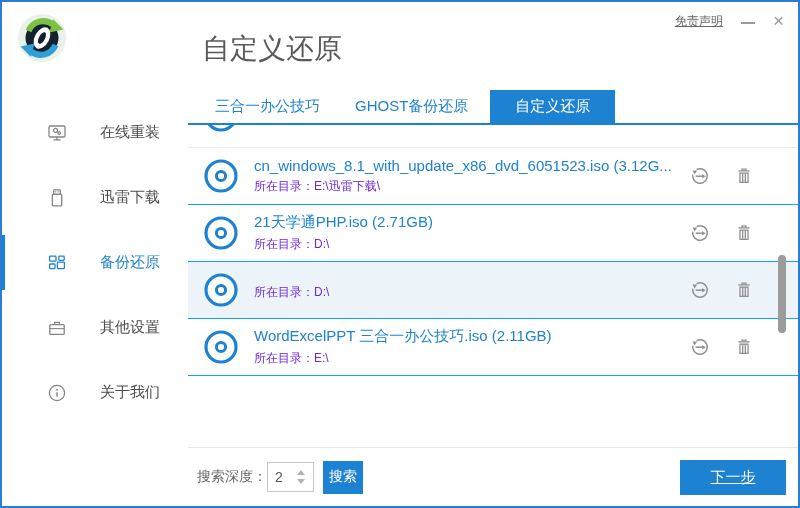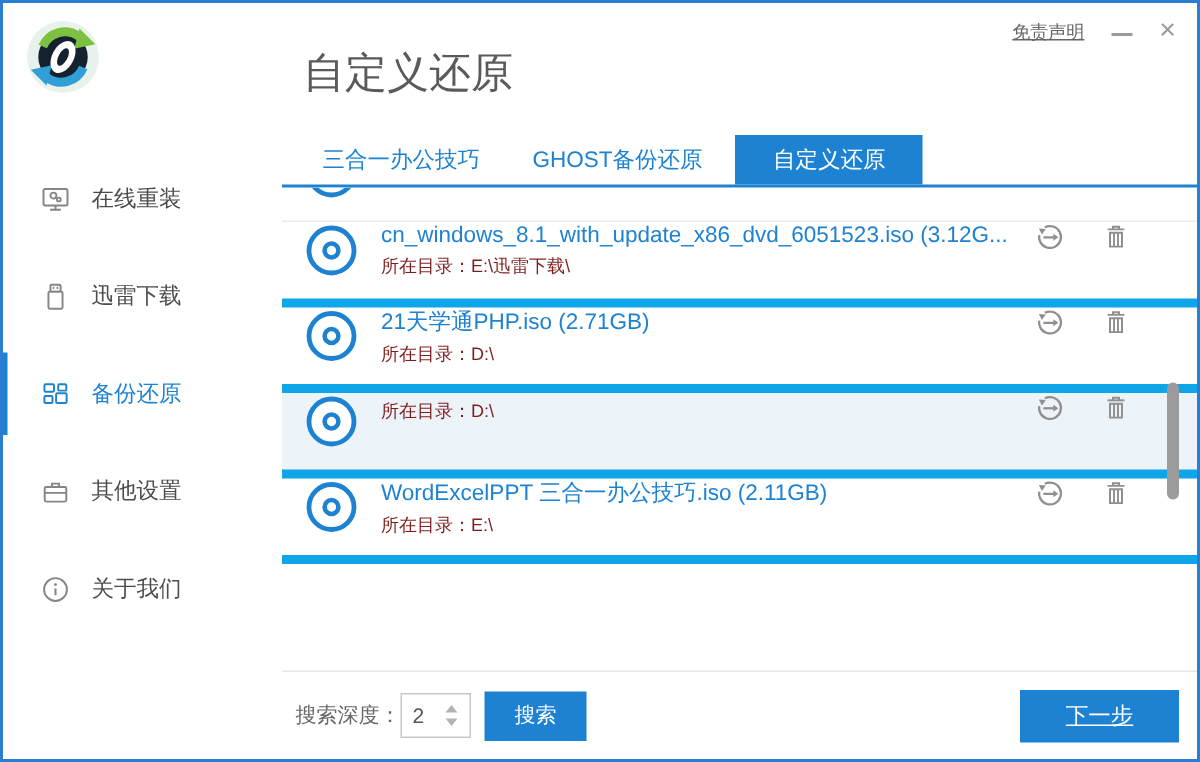--- a/index.html
+++ b/index.html
@@ -14,59 +14,59 @@
   .brand-name { font-size:26px; font-weight:bold; color:#1e82d2; line-height:30px; }
   .brand-domain { font-size:9px; font-weight:bold; color:#1e82d2; letter-spacing:1.6px; margin-top:2px; }
   .page-title { position:absolute; left:200px; top:28px; font-size:28px; color:#5a5a5a; }
   .controls { position:absolute; top:10px; right:14px; display:flex; align-items:center; gap:18px;margin-left:32px; }
   .disclaimer { font-size:12px; color:#666; text-decoration:underline; cursor:pointer; }
   .min-btn { width:14px; height:2px; background:#9a9a9a; margin-top:4px; cursor:pointer; }
   .close-btn { font-size:19px; color:#9a9a9a; line-height:18px; cursor:pointer; }
 
   
   .sidebar { position:absolute; top:88px; left:0; width:186px; bottom:0; background:#fff; padding-top:10px; }
-  .side-item { position:relative; height:65px; display:flex; align-items:center; padding-left:24px;
-               font-size:15px; color:#4c4c4c; cursor:pointer; }
+  .side-item { position:relative; height:65px; display:flex; align-items:center; padding-left:44px;
+               font-size:15px; color:#4c4c4c; cursor:pointer;gap:19px; }
   .side-item .sicon { width:22px; height:22px; margin-right:13px; color:#858585; }
   .side-item.active { color:#1e82d2; }
   .side-item.active .sicon { color:#1e82d2; }
   .side-item.active::before { content:""; position:absolute; left:-2px; top:5px; width:5px; height:55px; background:#1e82d2; }
 
   
   .content { position:absolute; top:88px; left:186px; right:0; bottom:0; display:flex; flex-direction:column; background:#fff; }
   .tabs { height:35px; border-bottom:2px solid #1e82d2; display:flex; align-items:stretch; padding-left:14px; }
   .tab { display:flex; align-items:center; padding:0 13px; margin-right:9px; font-size:15px; color:#1e82d2; cursor:pointer; }
   .tab.active { background:#1e82d2; color:#fff; padding:0 25px; }
 
   .list { flex:1; position:relative; overflow:hidden; }
   .row-partial { height:23px; border-bottom:1px solid #ebebeb; position:relative; overflow:hidden; }
   .row-partial .disc-svg { position:absolute; left:14px; top:-29px; }
-  .row { height:57px; display:flex; align-items:flex-start; padding:0 44px 0 14px; border-bottom:6px solid #0ea5e9; }
+  .row { height:57px; display:flex; align-items:center; padding:0 44px 0 14px; border-bottom:1px solid #0ea5e9; }
   .row.last { height:74px; align-items:flex-start; padding-top:10px; border-bottom:none; }
   .row.highlight { background:#ecf3f9; }
   .disc-svg { width:38px; height:38px; color:#1e82d2; flex:none; }
   .meta { margin-left:14px; min-width:0; }
   .iso-name { font-size:15px; color:#1e82d2; white-space:nowrap; cursor:pointer; }
-  .iso-path { font-size:12px; color:#7f1d1d; margin-top:4px; white-space:nowrap; }
+  .iso-path { font-size:12px; color:#6d28d9; margin-top:4px; white-space:nowrap; }
   .actions { margin-left:auto; display:flex; gap:24px; align-items:center; }
   .act { width:20px; height:20px; color:#8f8f8f; cursor:pointer; flex:none; }
   .scroll-thumb { position:absolute; right:12px; top:130px; width:8px; height:78px; border-radius:4px; background:#9b9b9b; }
 
   
   .footer { height:59px; border-top:1px solid #e6e6e6; display:flex; align-items:center; padding:0 12px 0 9px; background:#fff; }
   .depth-label { font-size:14px; color:#666; }
   .spinner { width:47px; height:30px; border:1px solid #c8c8c8; display:flex; align-items:center; background:#fff; }
   .spinner input { width:24px; border:none; outline:none; font-size:14px; color:#555; padding-left:7px;
                    font-family:inherit; background:transparent; }
   .spin-btns { width:18px; height:100%; display:flex; flex-direction:column; align-items:center; justify-content:center; gap:4px; }
   .tri-up { width:0; height:0; border-left:4px solid transparent; border-right:4px solid transparent;
             border-bottom:5px solid #b2b2b2; cursor:pointer; }
   .tri-down { width:0; height:0; border-left:4px solid transparent; border-right:4px solid transparent;
               border-top:5px solid #b2b2b2; cursor:pointer; }
-  .search-btn { margin-left:9px; width:68px; height:33px; background:#1e82d2; color:#fff; font-size:14px;
+  .search-btn { margin-left:9px; width:40px; height:33px; background:#1e82d2; color:#fff; font-size:14px;
                 border:none; cursor:pointer; font-family:inherit; }
   .next-btn { margin-left:auto; width:106px; height:35px; background:#1e82d2; color:#fff; font-size:15px;
               border:none; cursor:pointer; font-family:inherit;text-decoration:underline; }
   svg { display:block; }
 </style>
 </head>
 <body>
 
 <svg width="0" height="0" style="position:absolute">
   <defs>

